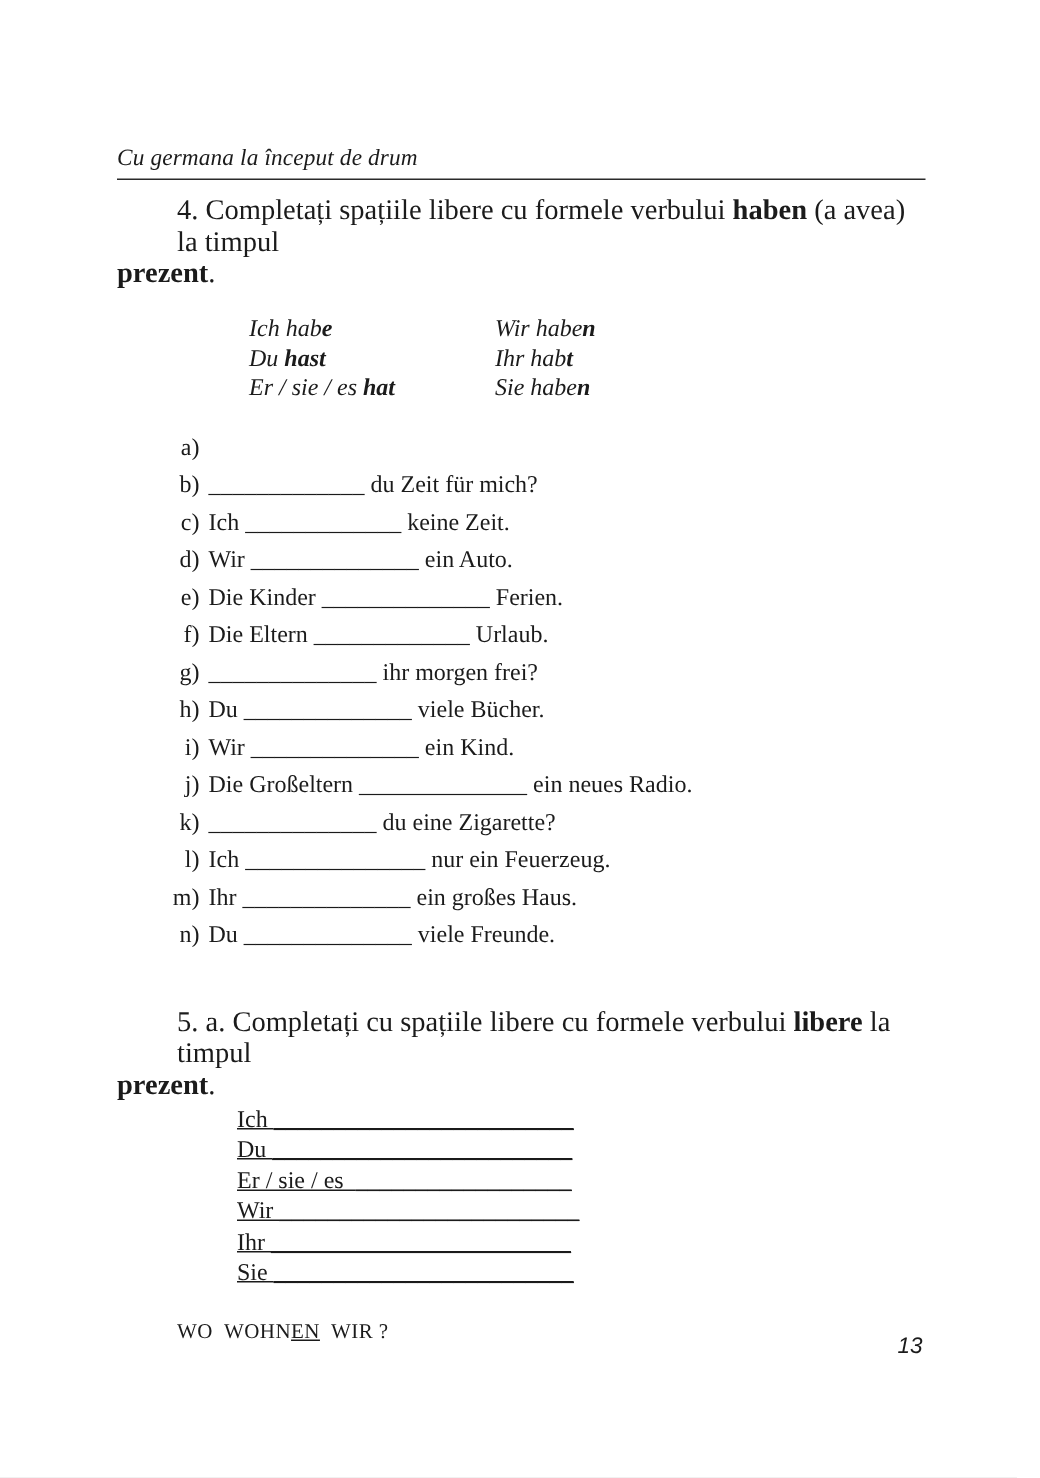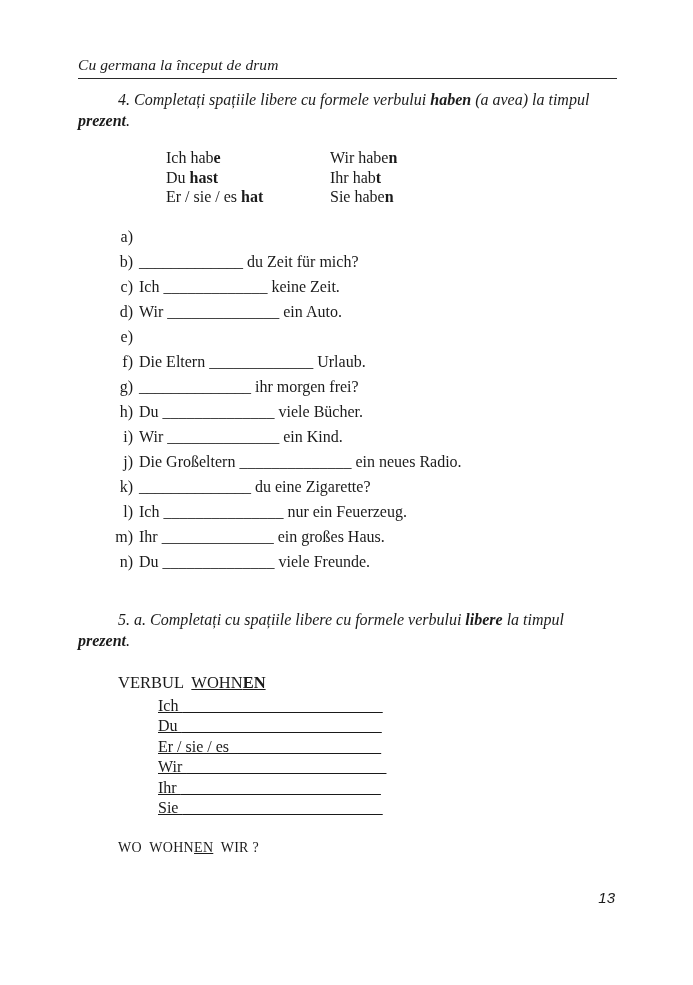--- a/index.html
+++ b/index.html
@@ -7,50 +7,49 @@
     position: relative;
     width: 693px;
     height: 985px;
     margin: 0 auto;
     background: #ffffff;
     font-family: "Liberation Serif", "DejaVu Serif", serif;
     color: #1b1b1b;
     font-size: 16px;
     overflow: hidden;
   }
-  .margin-box { padding: 56px 76px 0 78px; }
+  .margin-box { padding: 56px 76px 0 78px; margin-top: 41px; }
 
   .running-head {
     font-style: italic;
     font-size: 15.5px;
     letter-spacing: 0.1px;
   }
   .rule {
     border: 0;
     border-top: 1.5px solid #2a2a2a;
     margin: 4px 0 0 0;
   }
 
   .instr {
     margin: 10px 0 0 0;
-    font-style: italic;
-    font-size: 16px;
+    font-size: 19px;
     line-height: 21px;
   }
   .instr .line1 { padding-left: 40px; white-space: pre-wrap; }
   .instr .line2 { white-space: pre-wrap; }
   .instr b { font-weight: bold; }
 
   .conj-table {
     margin: 17px 0 0 88px;
     line-height: 19.5px;
     font-size: 16px;
   }
   .conj-row { display: flex; }
-  .conj-cell { white-space: pre; }
+  .conj-cell { white-space: pre; font-style: italic; }
   .conj-cell.left { width: 164px; }
 
   .items { margin-top: 21px; }
   .item-row {
     display: flex;
     align-items: baseline;
     height: 25px;
     font-size: 16px;
   }
   .item-label {
@@ -138,20 +137,21 @@
       <div class="item-row">
           <span class="item-label">c)</span>
           <span class="item-text">Ich _____________ keine Zeit.</span>
         </div>
       <div class="item-row">
           <span class="item-label">d)</span>
           <span class="item-text">Wir ______________ ein Auto.</span>
         </div>
       <div class="item-row">
           <span class="item-label">e)</span>
+          <span class="item-text">Die Kinder ______________ Ferien.</span>
         </div>
       <div class="item-row">
           <span class="item-label">f)</span>
           <span class="item-text">Die Eltern _____________ Urlaub.</span>
         </div>
       <div class="item-row">
           <span class="item-label">g)</span>
           <span class="item-text">______________ ihr morgen frei?</span>
         </div>
       <div class="item-row">
@@ -182,21 +182,20 @@
           <span class="item-label">n)</span>
           <span class="item-text">Du ______________ viele Freunde.</span>
         </div>
     </div>
 
     <p class="instr ex5">
       <span class="line1" style="display:block"><span>5. a. </span><span>Completați cu spațiile libere cu formele verbului </span><b>libere</b><span> la timpul</span></span>
       <span class="line2" style="display:block"><b>prezent</b><span>.</span></span>
     </p>
 
-    <div class="verb-title"><span>VERBUL  </span><span class="u"><span>WOHN</span><b>EN</b></span></div>
 
     <div class="verb-rows">
       <div class="verb-row"><span>Ich </span><span>_________________________</span></div>
       <div class="verb-row"><span>Du </span><span>_________________________</span></div>
       <div class="verb-row"><span>Er / sie / es  </span><span>__________________</span></div>
       <div class="verb-row"><span>Wir </span><span>_________________________</span></div>
       <div class="verb-row"><span>Ihr </span><span>_________________________</span></div>
       <div class="verb-row"><span>Sie </span><span>_________________________</span></div>
     </div>
 

